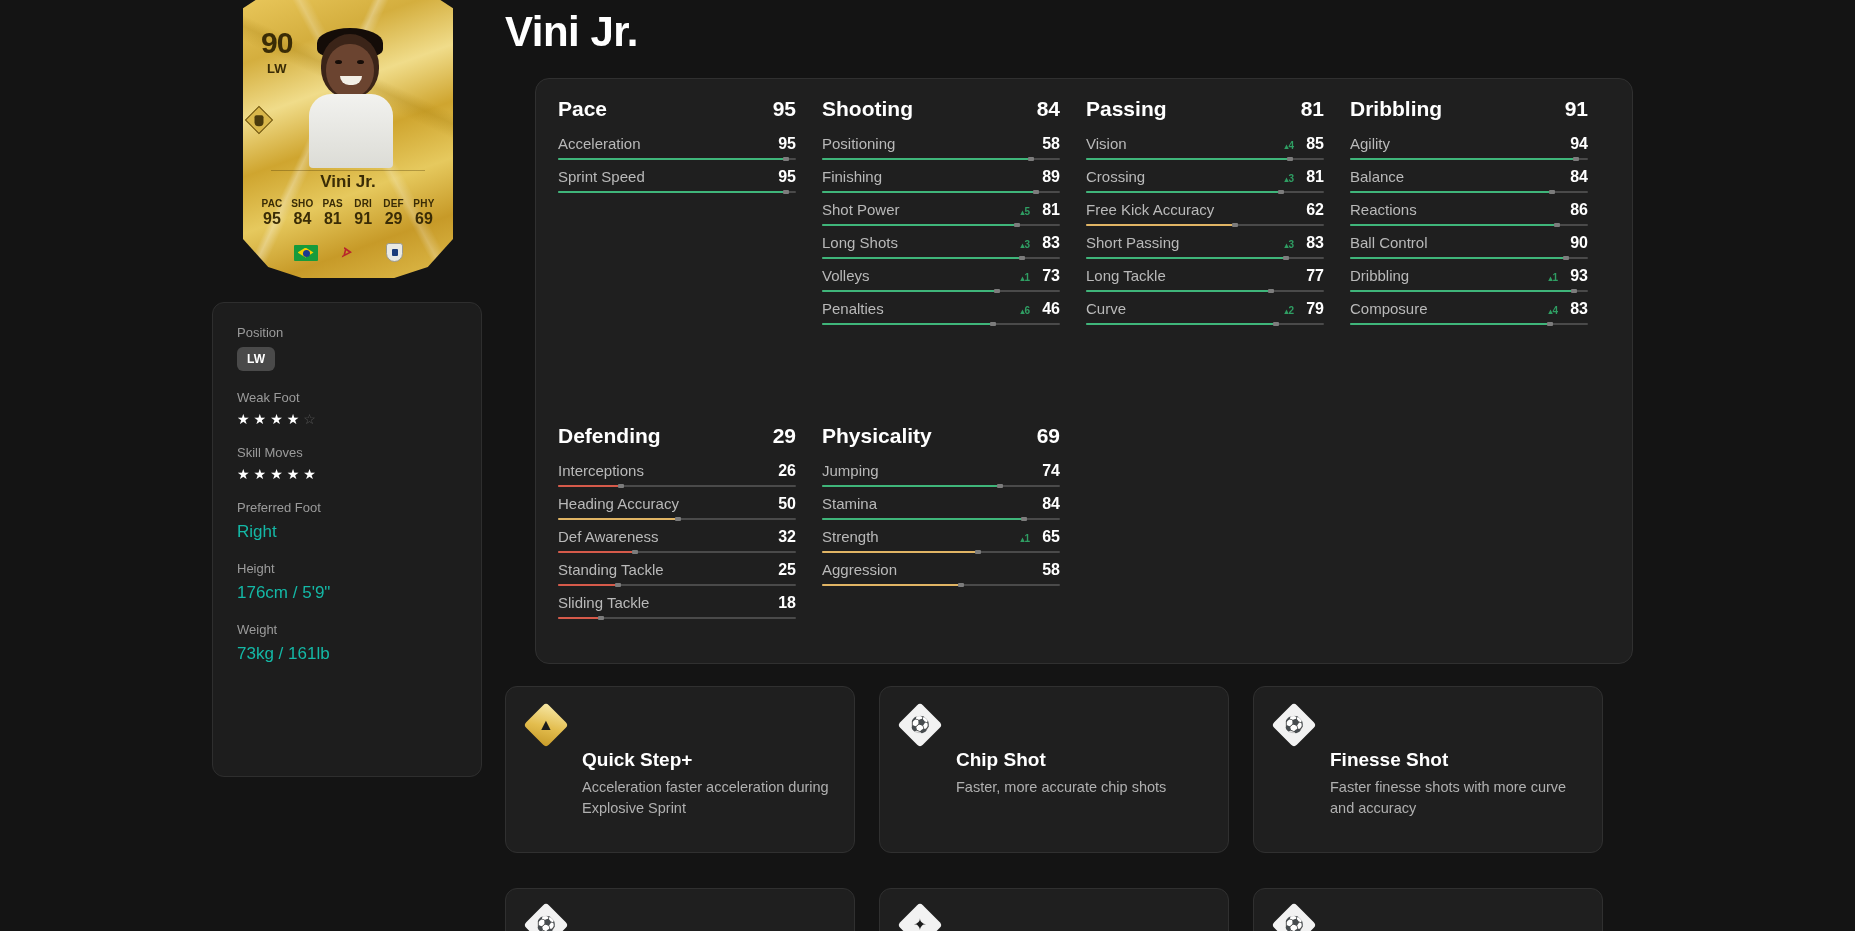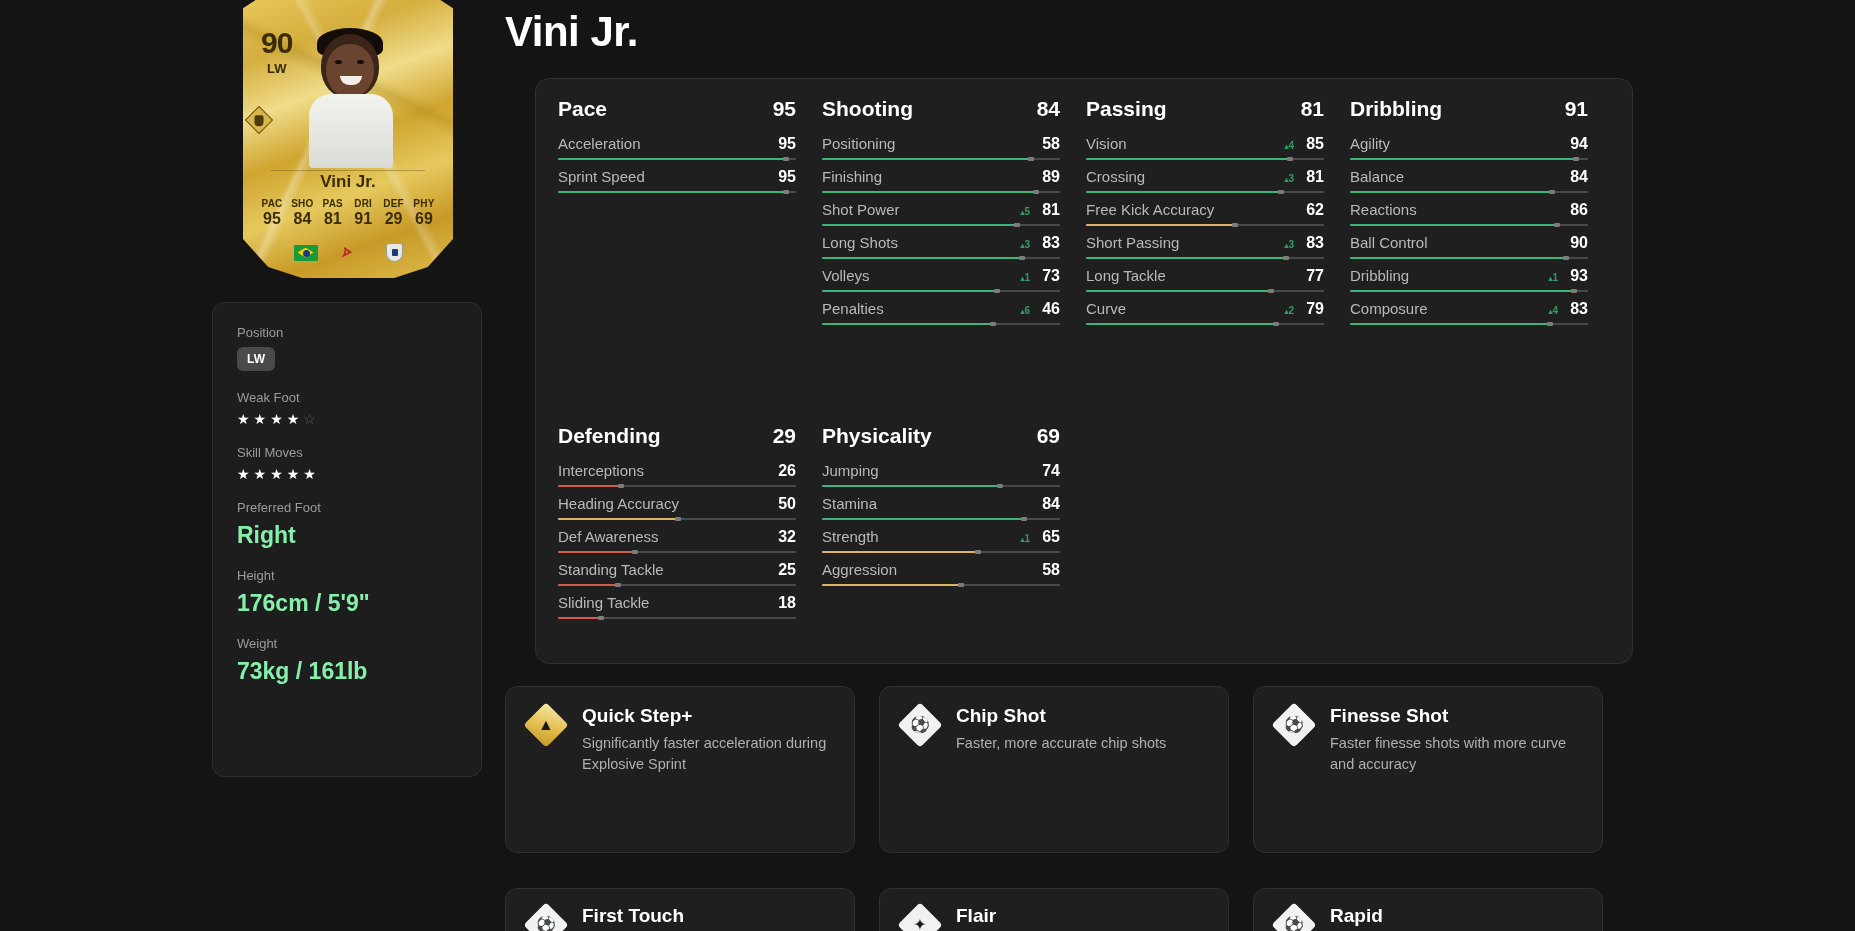--- a/index.html
+++ b/index.html
@@ -123,21 +123,21 @@
   .bar .fill { position:absolute; left:0; top:0; height:2px; border-radius:2px; }
   .bar .tick { position:absolute; top:-1px; width:6px; height:4px; background:#7c7c7c; border-radius:1px; }
 
   
   .details {
     position:absolute; left:212px; top:302px; width:270px; height:475px;
     background:#1d1d1d; border:1px solid #2e2e2e; border-radius:12px;
     padding:22px 24px;
   }
   .d-label { font-size:13px; color:#9b9b9b; margin-bottom:7px; }
-  .d-value { font-size:23px; font-weight:bold; color:#86efac; }
+  .d-value { font-size:17px; font-weight:normal; color:#14b8a6; }
   .d-block { margin-bottom:19px; }
   .pos-chip {
     display:inline-block; background:#4a4a4a; color:#fff;
     font-size:12px; font-weight:bold; padding:5px 10px; border-radius:6px;
   }
   .stars { font-size:14px; letter-spacing:4px; color:#fff; line-height:1; }
   .stars .off { color:#5a5a5a; }
   .chips { display:flex; gap:10px; }
 
   
@@ -155,21 +155,21 @@
   .diamond {
     position:absolute; left:4px; top:4px; width:32px; height:32px;
     background:#f2f2f2; transform:rotate(45deg); border-radius:4px;
   }
   .diamond.gold { background:linear-gradient(150deg,#f7e9a8,#e3bd4e 55%,#c79a28); }
   .ps-glyph {
     position:absolute; left:0; top:0; width:40px; height:40px;
     display:flex; align-items:center; justify-content:center;
     font-size:16px; color:#1b1b1b; line-height:1;
   }
-  .ps-body { flex:1 1 auto; min-width:0; }
+  .ps-body { flex:1 1 auto; min-width:0;margin-top:44px; }
   .ps-title { font-size:19px; font-weight:bold; color:#fff; margin-bottom:6px; }
   .ps-desc { font-size:14.5px; color:#b0b0b0; line-height:1.45; }
 </style>
 </head>
 <body>
 
 <div id="root">
 
   <div class="card-wrap">
     <div class="fut-card">
@@ -597,21 +597,21 @@
   </div>
 
   <div class="ps-grid">
       <div class="ps-card">
         <div class="ps-icon">
           <div class="diamond gold"></div>
           <div class="ps-glyph">▲</div>
         </div>
         <div class="ps-body">
           <div class="ps-title">Quick Step+</div>
-          <div class="ps-desc">Significantly faster acceleration during Explosive Sprint</div>
+          <div class="ps-desc">Acceleration faster acceleration during Explosive Sprint</div>
         </div>
       </div>
       <div class="ps-card">
         <div class="ps-icon">
           <div class="diamond"></div>
           <div class="ps-glyph">⚽</div>
         </div>
         <div class="ps-body">
           <div class="ps-title">Chip Shot</div>
           <div class="ps-desc">Faster, more accurate chip shots</div>

